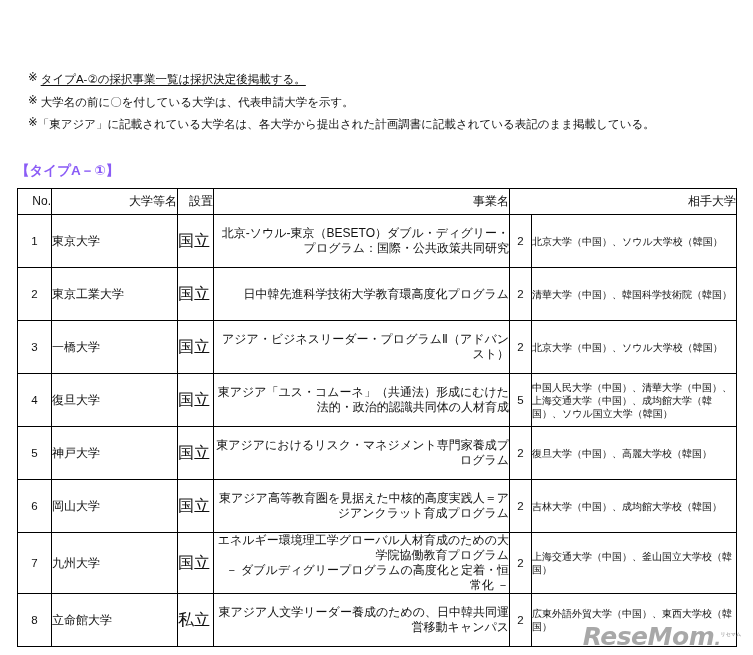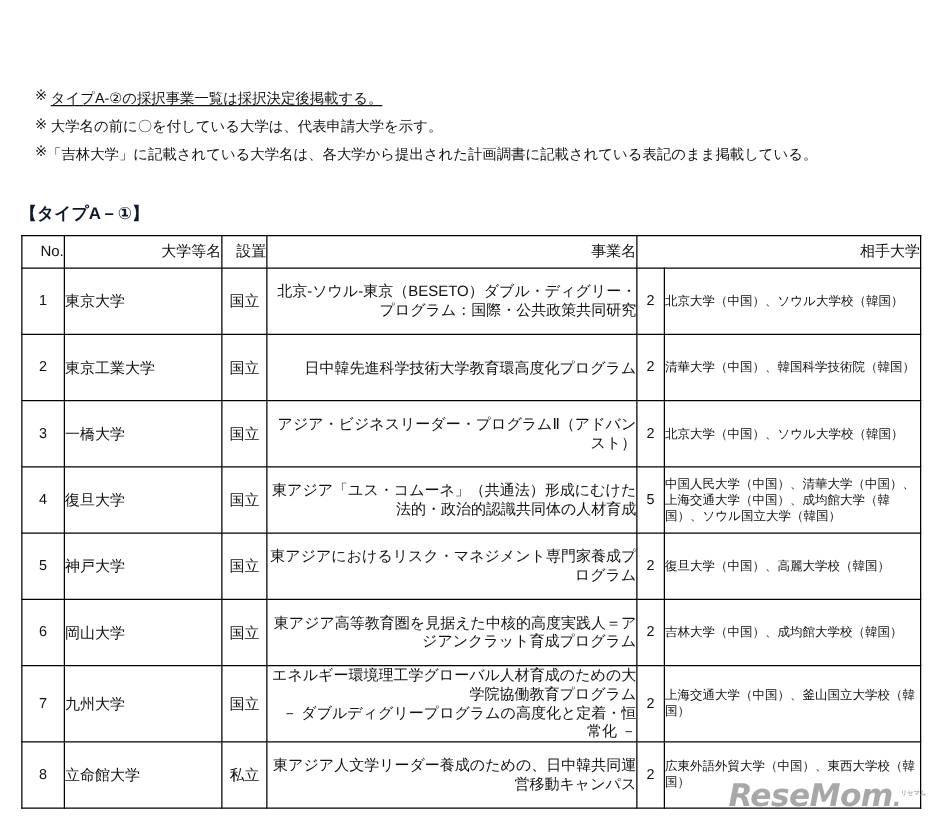--- a/index.html
+++ b/index.html
@@ -72,21 +72,21 @@
   }
   .note-tight .note-mark { margin-right: 0px; }
 
   
   .section-heading {
     position: absolute;
     top: 162px;
     left: 16px;
     font-size: 13.5px;
     font-weight: bold;
-    color: #0f172a;
+    color: #8b5cf6;
   }
 
   
   .table-wrap {
     position: absolute;
     top: 188px;
     left: 17px;
     width: 719px;
   }
   table.grid {
@@ -118,22 +118,22 @@
   td.cell-no {
     text-align: center;
     font-size: 11.5px;
   }
   td.cell-univ {
     text-align: left;
     font-size: 12px;
     padding-left: 7px;
   }
   td.cell-setchi {
-    text-align: center;
-    font-size: 12px;
+    text-align: left;
+    font-size: 16px;
   }
   td.cell-jigyo {
     text-align: right;
     font-size: 12px;
     line-height: 1.25;
     padding: 2px 3px 2px 4px;
   }
   td.cell-count {
     text-align: center;
     font-size: 11.5px;
@@ -188,21 +188,21 @@
       <span class="note-mark">※</span>
       <span class="note-body">タイプA-②の採択事業一覧は採択決定後掲載する。</span>
     </div>
     <div class="note">
       <span class="note-mark">※</span>
       <span class="note-body">大学名の前に〇を付している大学は、代表申請大学を示す。</span>
     </div>
     <div class="note note-tight">
       <span class="note-mark">※</span>
       <span class="note-body">
-        <span>「吉林大学」に記載されている大学名は、各大学から提出された計画調書に記載されている表記のまま掲載している。</span>
+        <span>「東アジア」に記載されている大学名は、各大学から提出された計画調書に記載されている表記のまま掲載している。</span>
       </span>
     </div>
   </div>
 
   <div class="section-heading">【タイプA－①】</div>
 
   <div class="table-wrap">
     <table class="grid">
       <colgroup>
         <col class="col-no">

